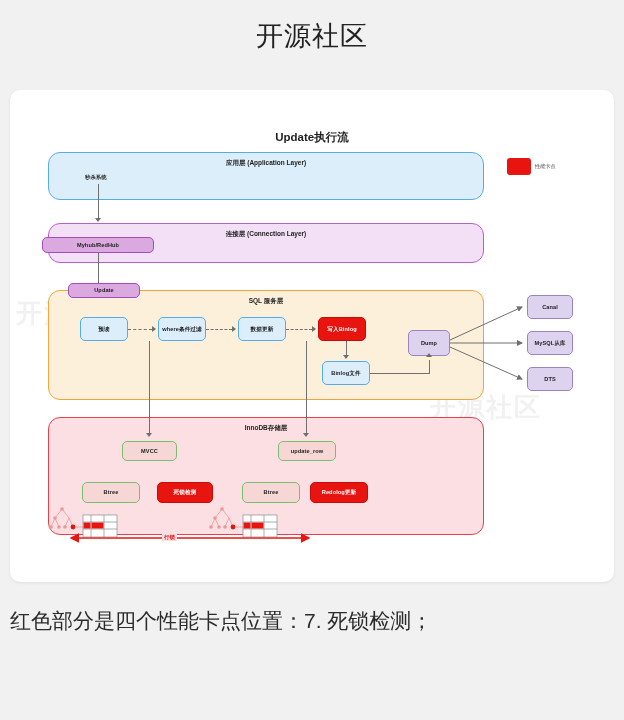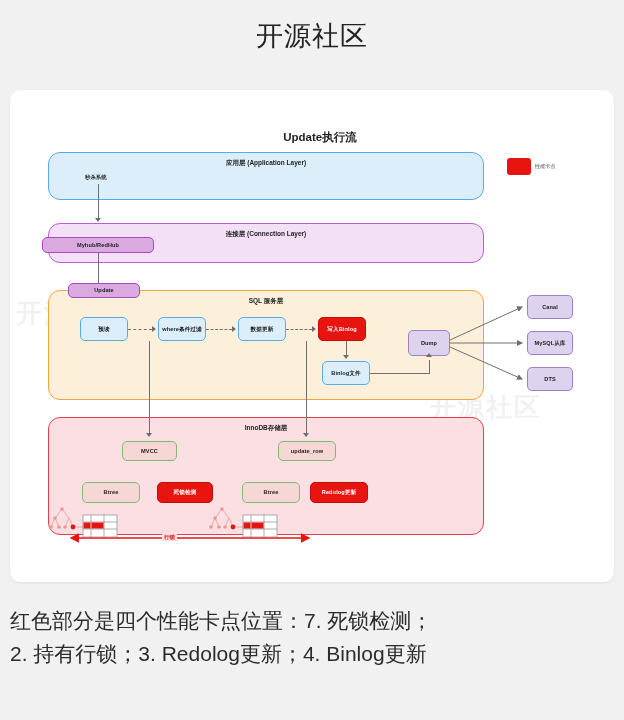--- a/index.html
+++ b/index.html
@@ -32,21 +32,21 @@
     background: #ffffff;
     border-radius: 10px;
     box-shadow: 0 1px 3px rgba(0,0,0,0.08);
     overflow: hidden;
   }
 
   .diagram { position: absolute; inset: 0; }
 
   .diagram-title {
     position: absolute;
-    left: 8px; top: 40px; width: 604px;
+    left: 0; top: 40px; width: 604px;
     text-align: center;
     font-size: 11.5px;
     font-weight: bold;
     color: #1f1f1f;
   }
 
   
   .layer {
     position: absolute;
     border-radius: 12px;
@@ -363,16 +363,15 @@
         </defs>
         <line x1="8" y1="6" x2="232" y2="6" stroke="#e8140f" stroke-width="1.4" marker-start="url(#rl-l)" marker-end="url(#rl-r)"></line>
       </svg>
       <div class="plain-label" style="left:152px; top:444px; color:#e8140f; background:#fcdfe2; padding:0 2px;">行锁</div>
 
     </div>
   </div>
 
   <div class="caption">
     <div class="line">红色部分是四个性能卡点位置：7. 死锁检测；</div>
-    <div class="line">2. 持有行锁；3. Redolog更新；4. Binlog更新</div>
   </div>
 
 </div>
 
 </body></html>

